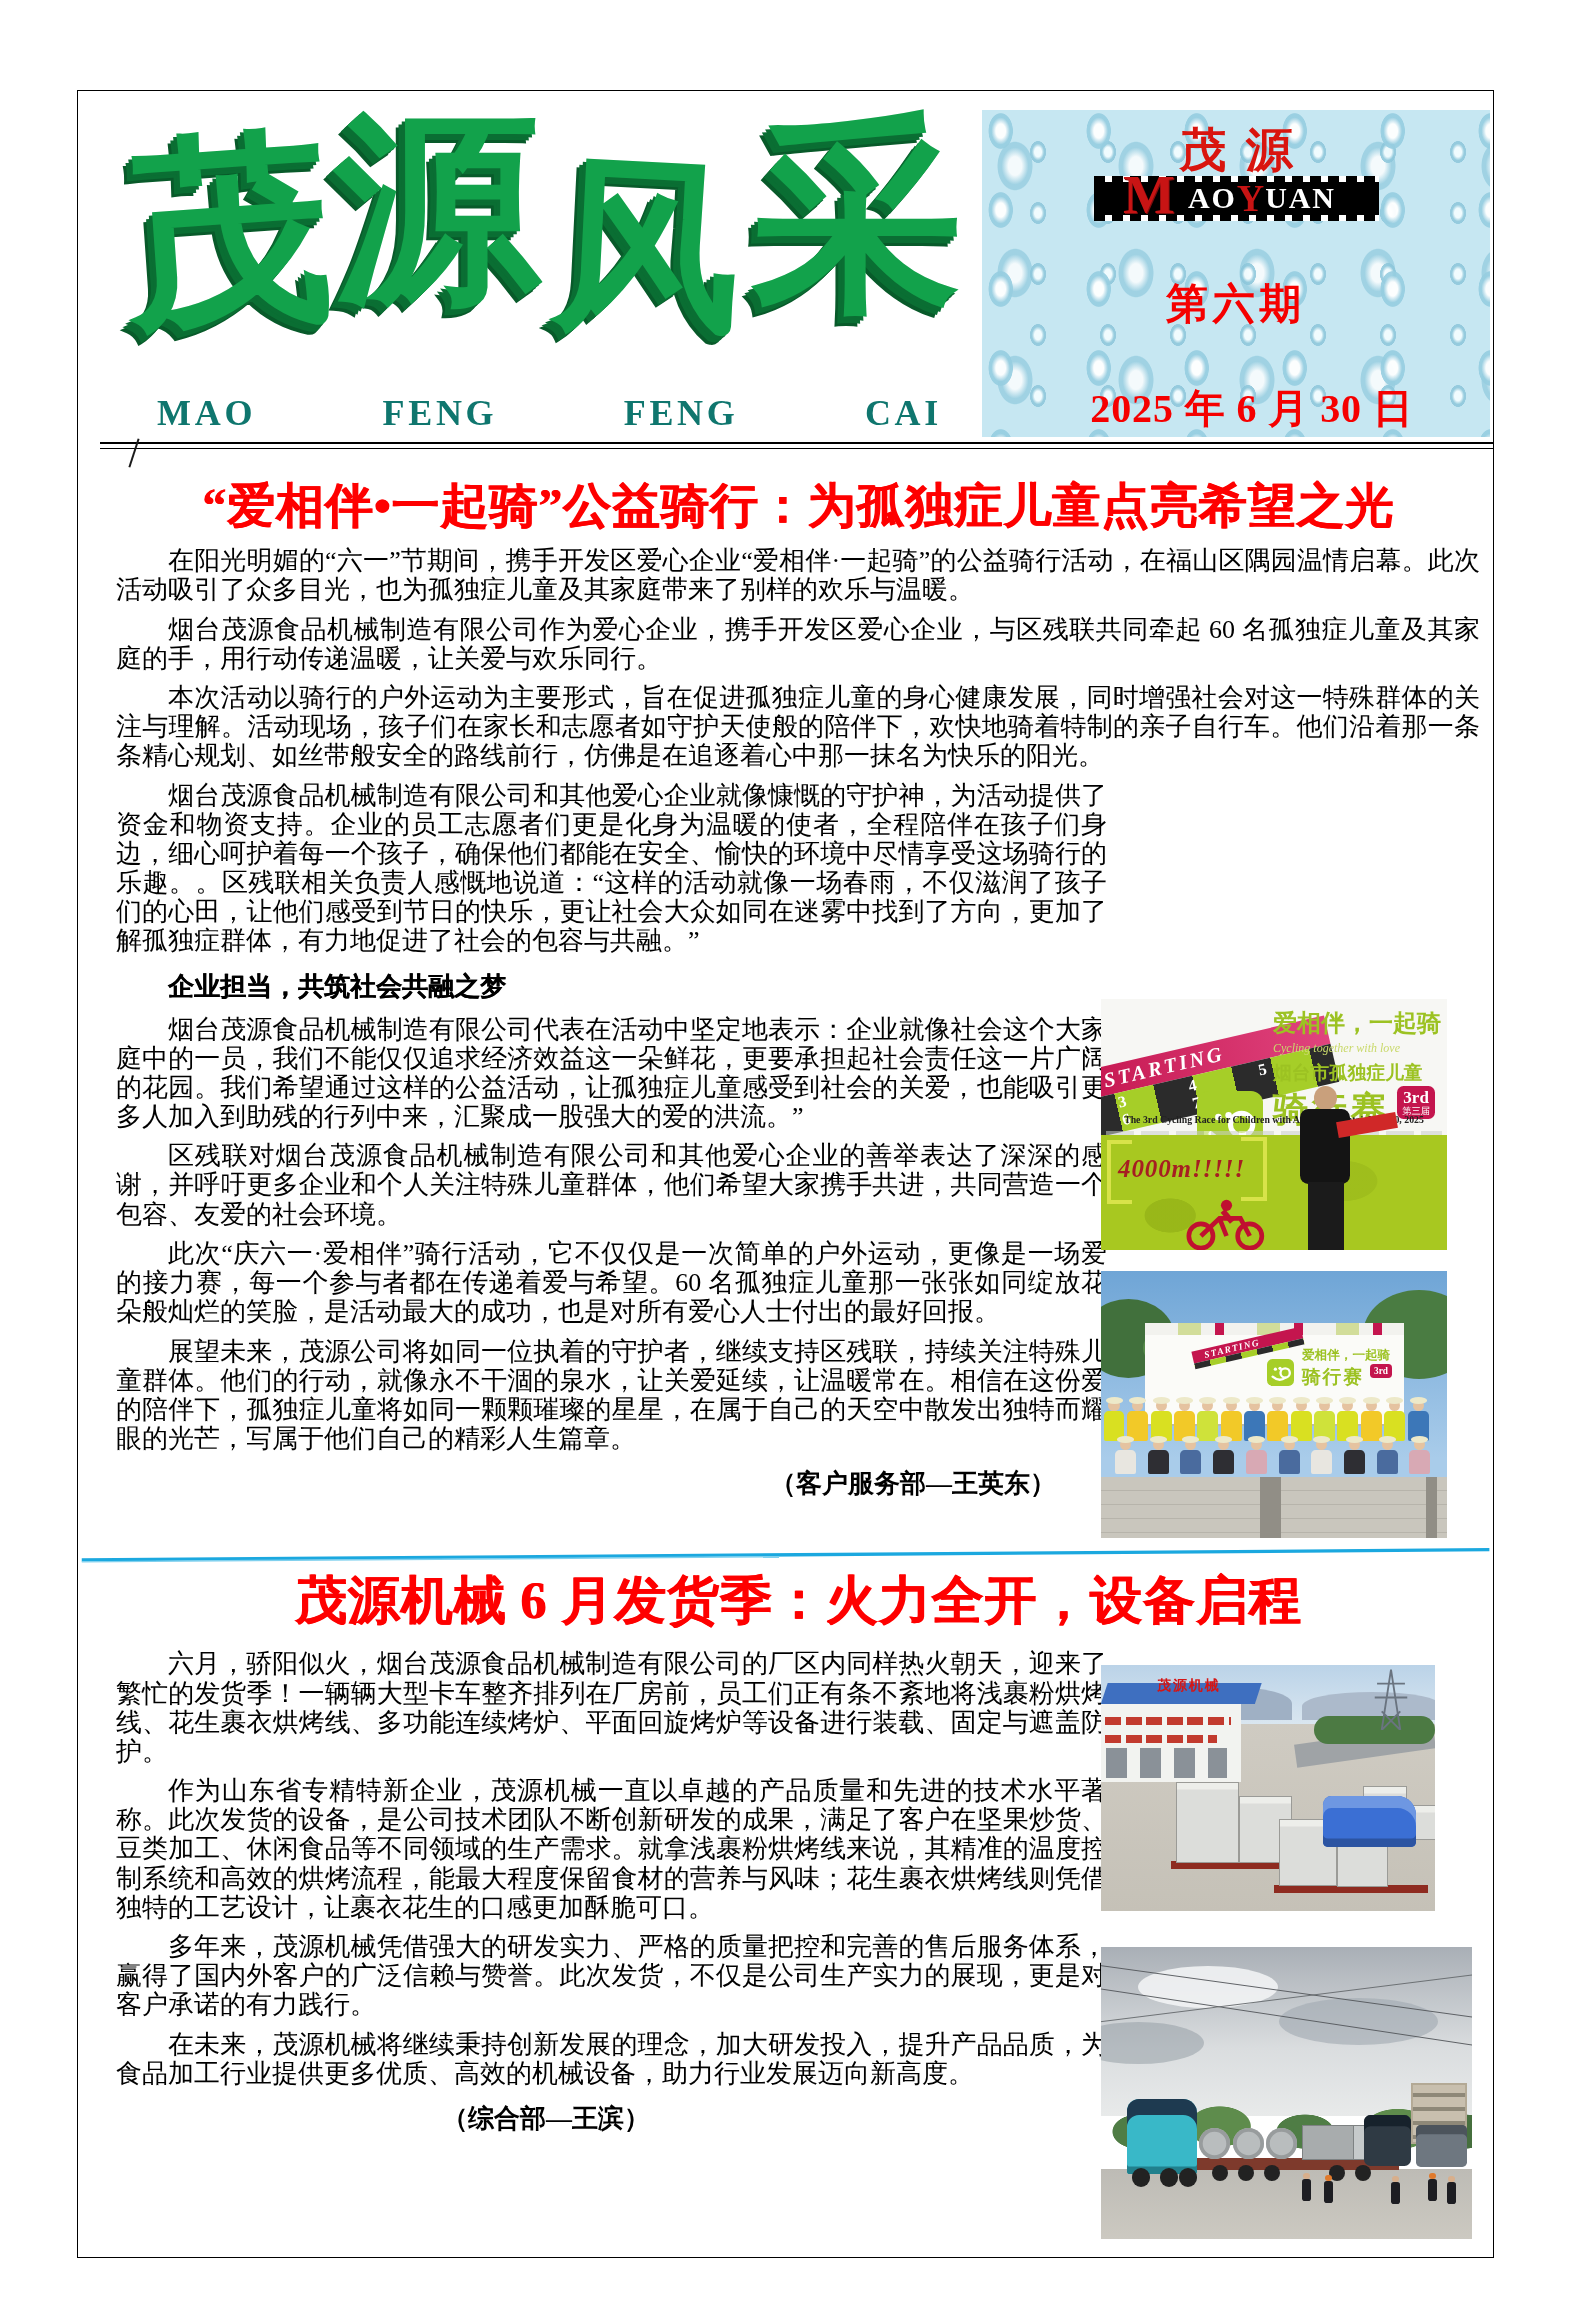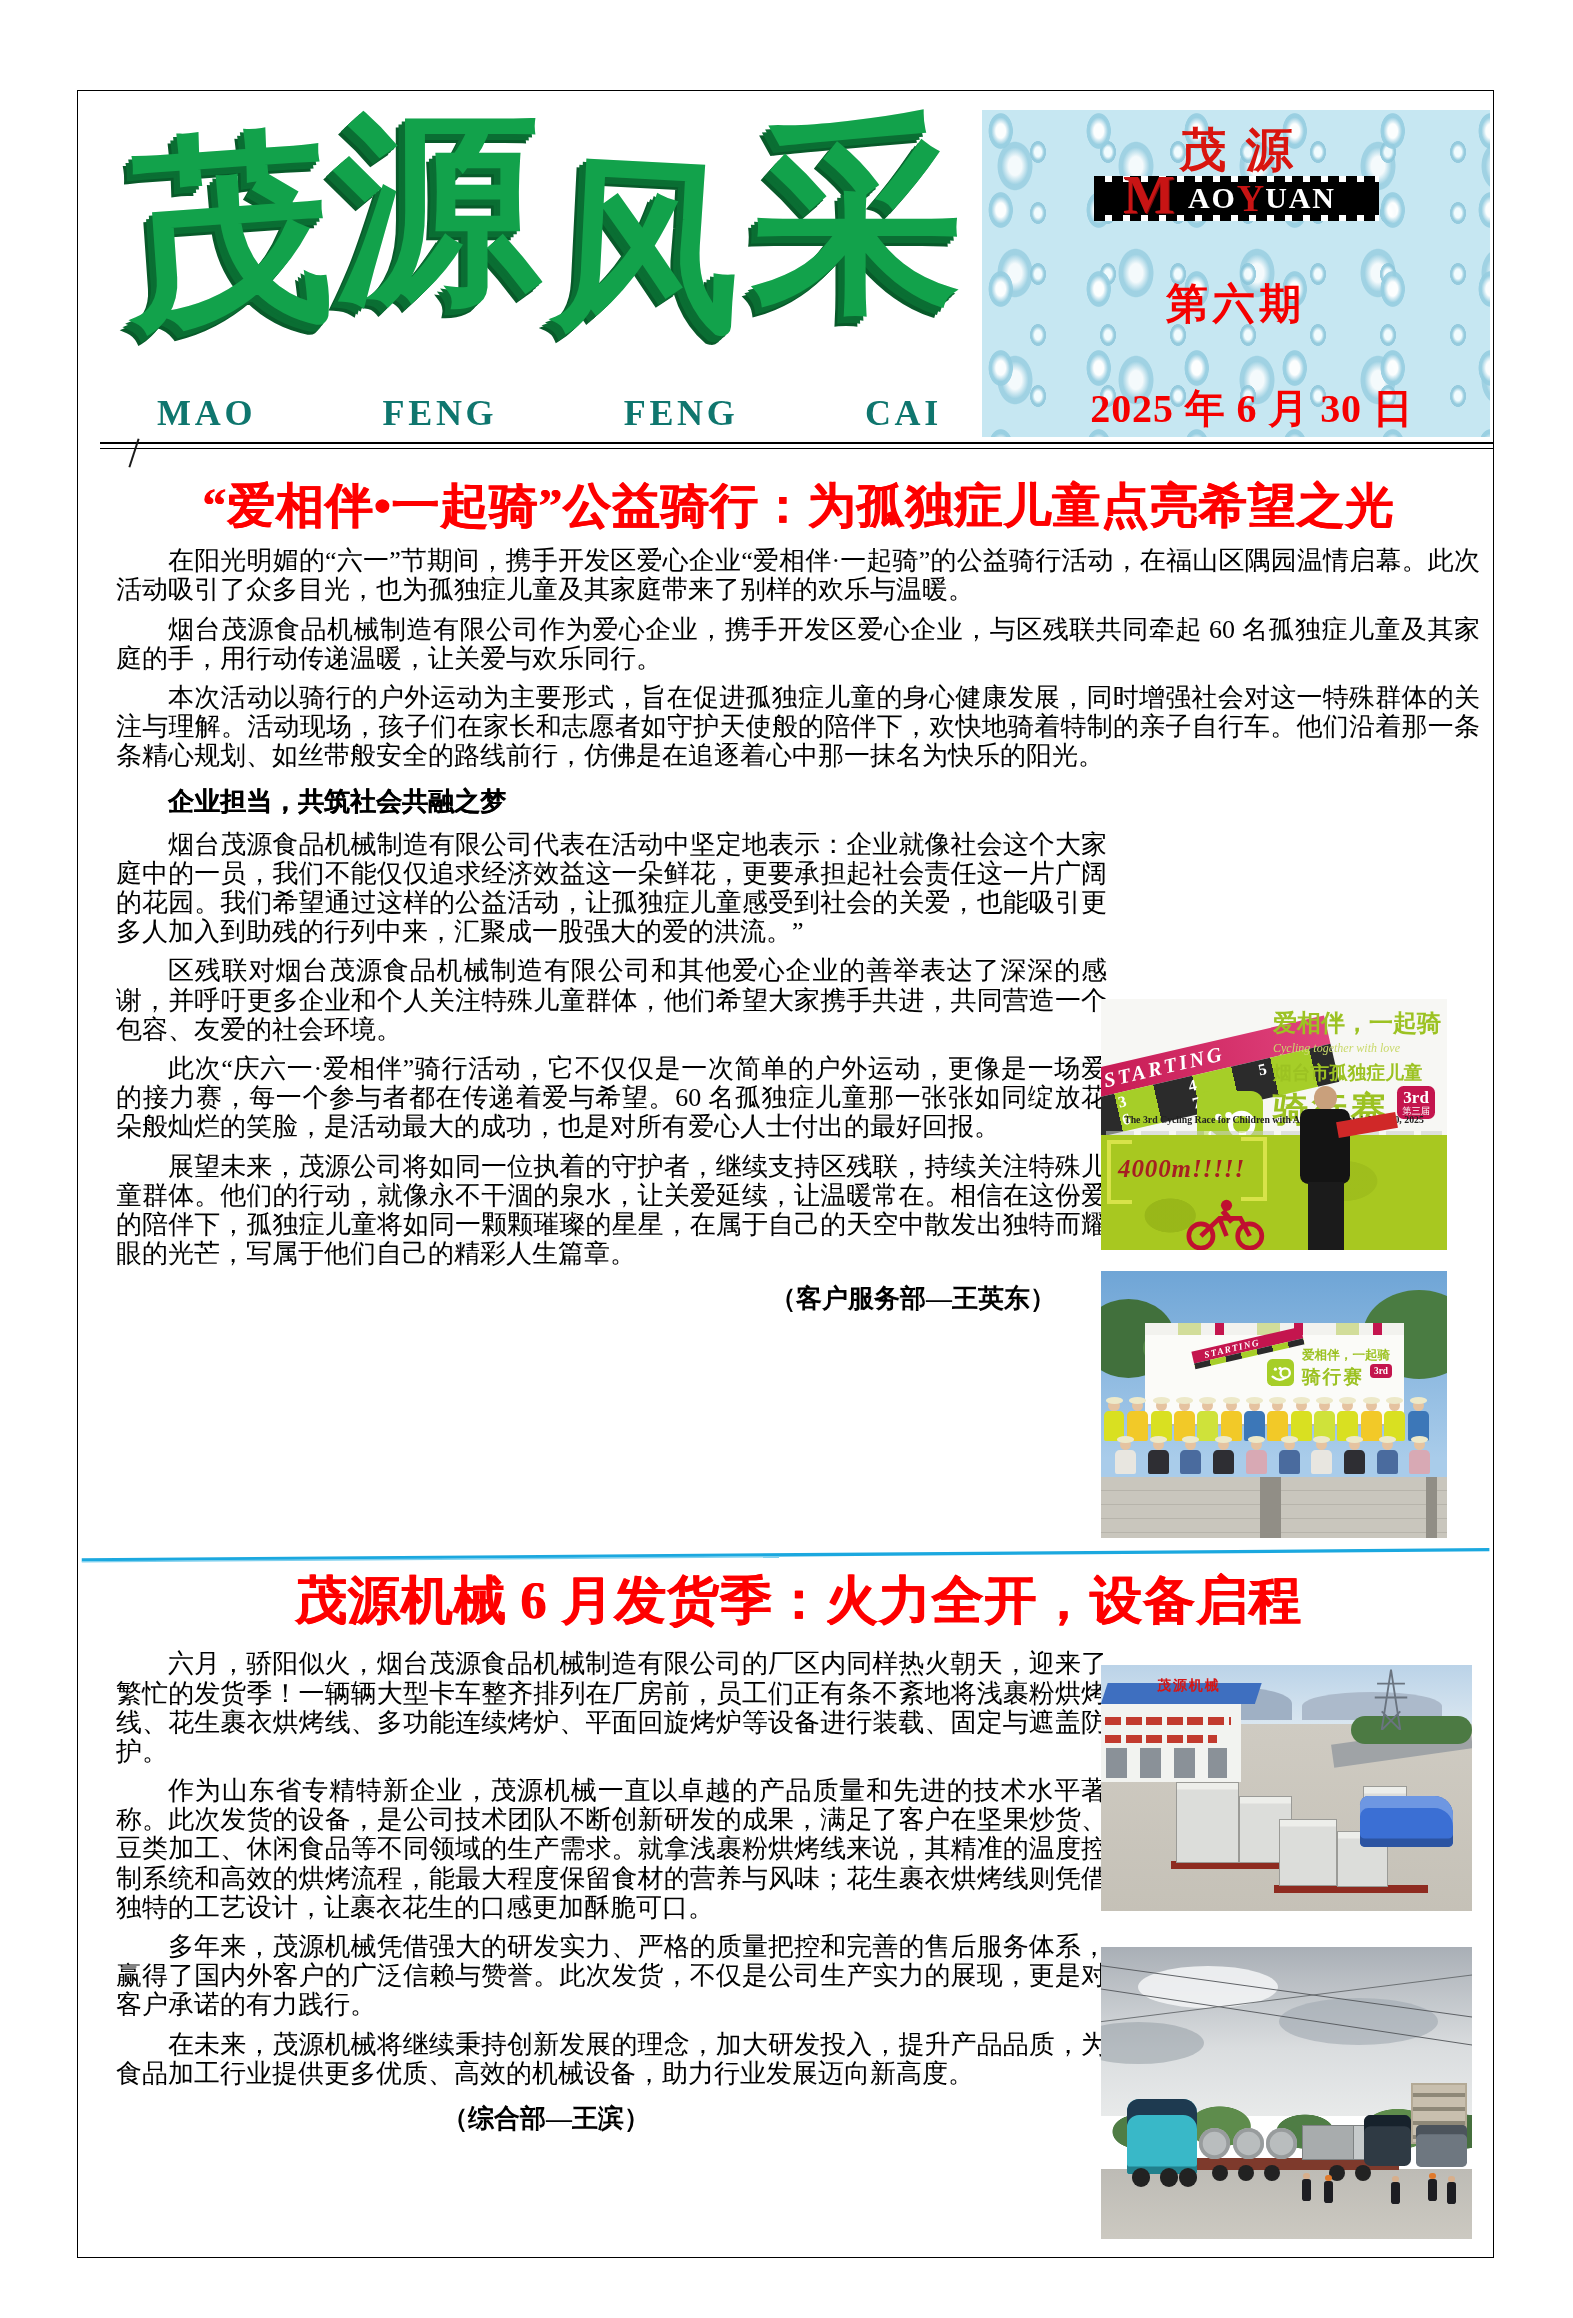--- a/index.html
+++ b/index.html
@@ -69,21 +69,21 @@
   .narrow{width:991px;}
   .attr{font-weight:700;text-indent:0;margin-top:16px;}
   .attr1{width:991px;text-align:right;padding-right:51px;box-sizing:border-box;}
   .attr2{width:991px;text-align:center;padding-right:131px;box-sizing:border-box;}
   
   .divider{position:absolute;left:0;top:1454px;width:1417px;height:20.6px;}
   
   .photo{position:absolute;overflow:hidden;background:#fff;}
   .ph1{left:1023px;top:908px;width:346px;height:251px;}
   .ph2{left:1023px;top:1180px;width:346px;height:267px;}
-  .ph3{left:1023px;top:1574px;width:371px;height:246px;}
+  .ph3{left:1023px;top:1574px;width:334px;height:246px;}
   .ph4{left:1023px;top:1856px;width:371px;height:292px;}
   
   .p1top{position:absolute;inset:0 0 46% 0;background:#F7F7F4;}
   .p1ribbon{position:absolute;left:-28px;top:45px;width:262px;transform:rotate(-13deg);}
   .p1start{display:block;background:linear-gradient(90deg,#C4154E,#E0447E);color:#fff;font-weight:700;
     font-size:20.6px;letter-spacing:2.8px;padding:2.8px 0 2.8px 33px;font-style:italic;}
   .p1track{display:block;background:repeating-linear-gradient(90deg,#2b2b2b 0 40px,#A6CE28 40px 80px);
     color:#fff;font-weight:700;font-size:16px;letter-spacing:30px;padding:1.9px 0 1.9px 42px;}
   .p1logo{position:absolute;left:96px;top:92px;width:66px;height:66px;background:#A6CE28;border-radius:12px;}
   .p1txt{position:absolute;left:172px;top:8.4px;width:168px;text-align:left;}
@@ -228,20 +228,21 @@
   </div>
 
   <div class="mast-rule"></div>
   <div class="mast-tick"></div>
 
   <div class="article art1">
     <h2 class="headline">“爱相伴•一起骑”公益骑行：为孤独症儿童点亮希望之光</h2>
     <p>在阳光明媚的“六一”节期间，携手开发区爱心企业“爱相伴·一起骑”的公益骑行活动，在福山区隅园温情启幕。此次活动吸引了众多目光，也为孤独症儿童及其家庭带来了别样的欢乐与温暖。</p>
     <p>烟台茂源食品机械制造有限公司作为爱心企业，携手开发区爱心企业，与区残联共同牵起 60 名孤独症儿童及其家庭的手，用行动传递温暖，让关爱与欢乐同行。</p>
     <p>本次活动以骑行的户外运动为主要形式，旨在促进孤独症儿童的身心健康发展，同时增强社会对这一特殊群体的关注与理解。活动现场，孩子们在家长和志愿者如守护天使般的陪伴下，欢快地骑着特制的亲子自行车。他们沿着那一条条精心规划、如丝带般安全的路线前行，仿佛是在追逐着心中那一抹名为快乐的阳光。</p>
+    <p class="narrow">烟台茂源食品机械制造有限公司和其他爱心企业就像慷慨的守护神，为活动提供了资金和物资支持。企业的员工志愿者们更是化身为温暖的使者，全程陪伴在孩子们身边，细心呵护着每一个孩子，确保他们都能在安全、愉快的环境中尽情享受这场骑行的乐趣。。区残联相关负责人感慨地说道：“这样的活动就像一场春雨，不仅滋润了孩子们的心田，让他们感受到节日的快乐，更让社会大众如同在迷雾中找到了方向，更加了解孤独症群体，有力地促进了社会的包容与共融。”</p>
     <div class="subhead">企业担当，共筑社会共融之梦</div>
     <p class="narrow">烟台茂源食品机械制造有限公司代表在活动中坚定地表示：企业就像社会这个大家庭中的一员，我们不能仅仅追求经济效益这一朵鲜花，更要承担起社会责任这一片广阔的花园。我们希望通过这样的公益活动，让孤独症儿童感受到社会的关爱，也能吸引更多人加入到助残的行列中来，汇聚成一股强大的爱的洪流。”</p>
     <p class="narrow">区残联对烟台茂源食品机械制造有限公司和其他爱心企业的善举表达了深深的感谢，并呼吁更多企业和个人关注特殊儿童群体，他们希望大家携手共进，共同营造一个包容、友爱的社会环境。</p>
     <p class="narrow">此次“庆六一·爱相伴”骑行活动，它不仅仅是一次简单的户外运动，更像是一场爱的接力赛，每一个参与者都在传递着爱与希望。60 名孤独症儿童那一张张如同绽放花朵般灿烂的笑脸，是活动最大的成功，也是对所有爱心人士付出的最好回报。</p>
     <p class="narrow">展望未来，茂源公司将如同一位执着的守护者，继续支持区残联，持续关注特殊儿童群体。他们的行动，就像永不干涸的泉水，让关爱延续，让温暖常在。相信在这份爱的陪伴下，孤独症儿童将如同一颗颗璀璨的星星，在属于自己的天空中散发出独特而耀眼的光芒，写属于他们自己的精彩人生篇章。</p>
     <div class="attr attr1">（客户服务部—王英东）</div>
   </div>
 
   <div class="divider">
     <svg width="1417" height="20.6" viewBox="0 0 3032 44">

